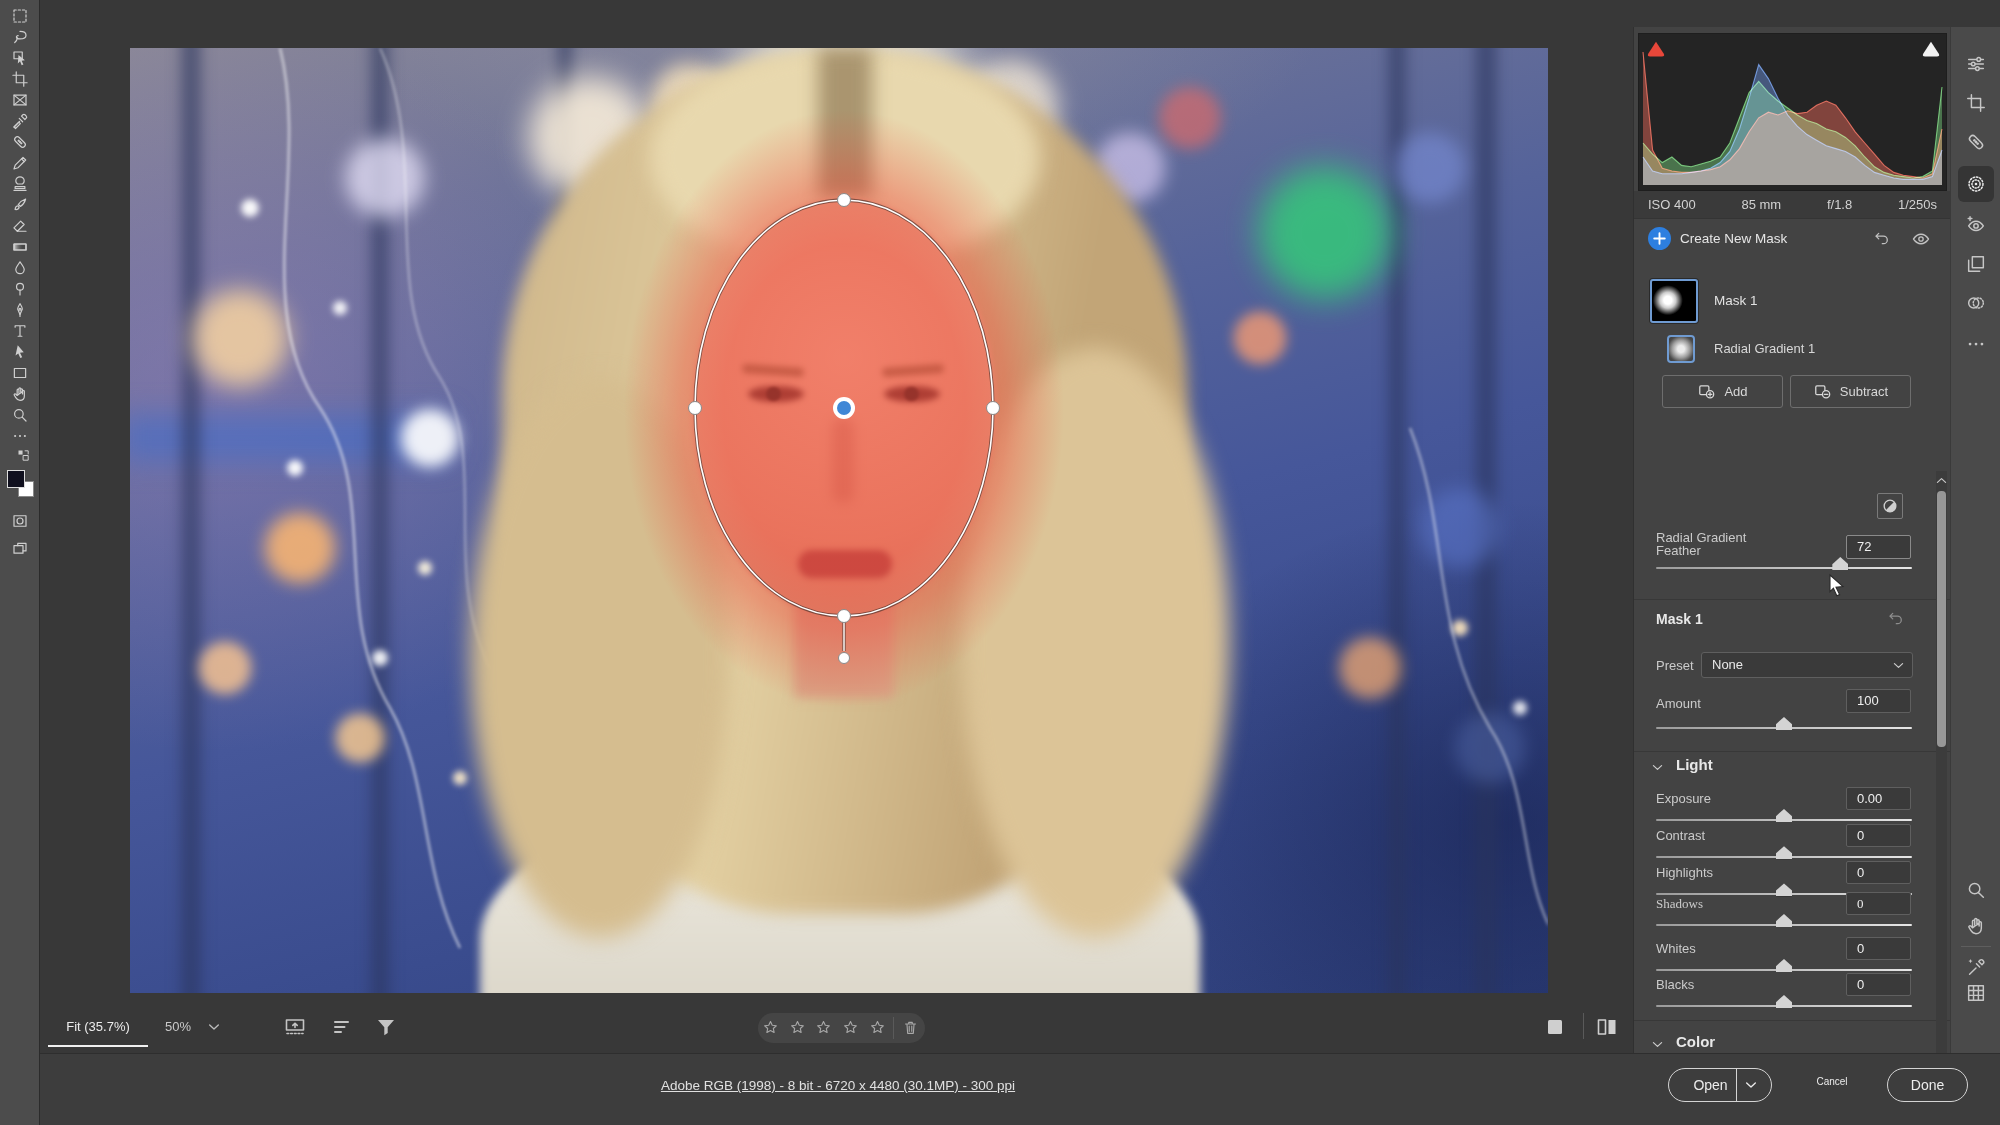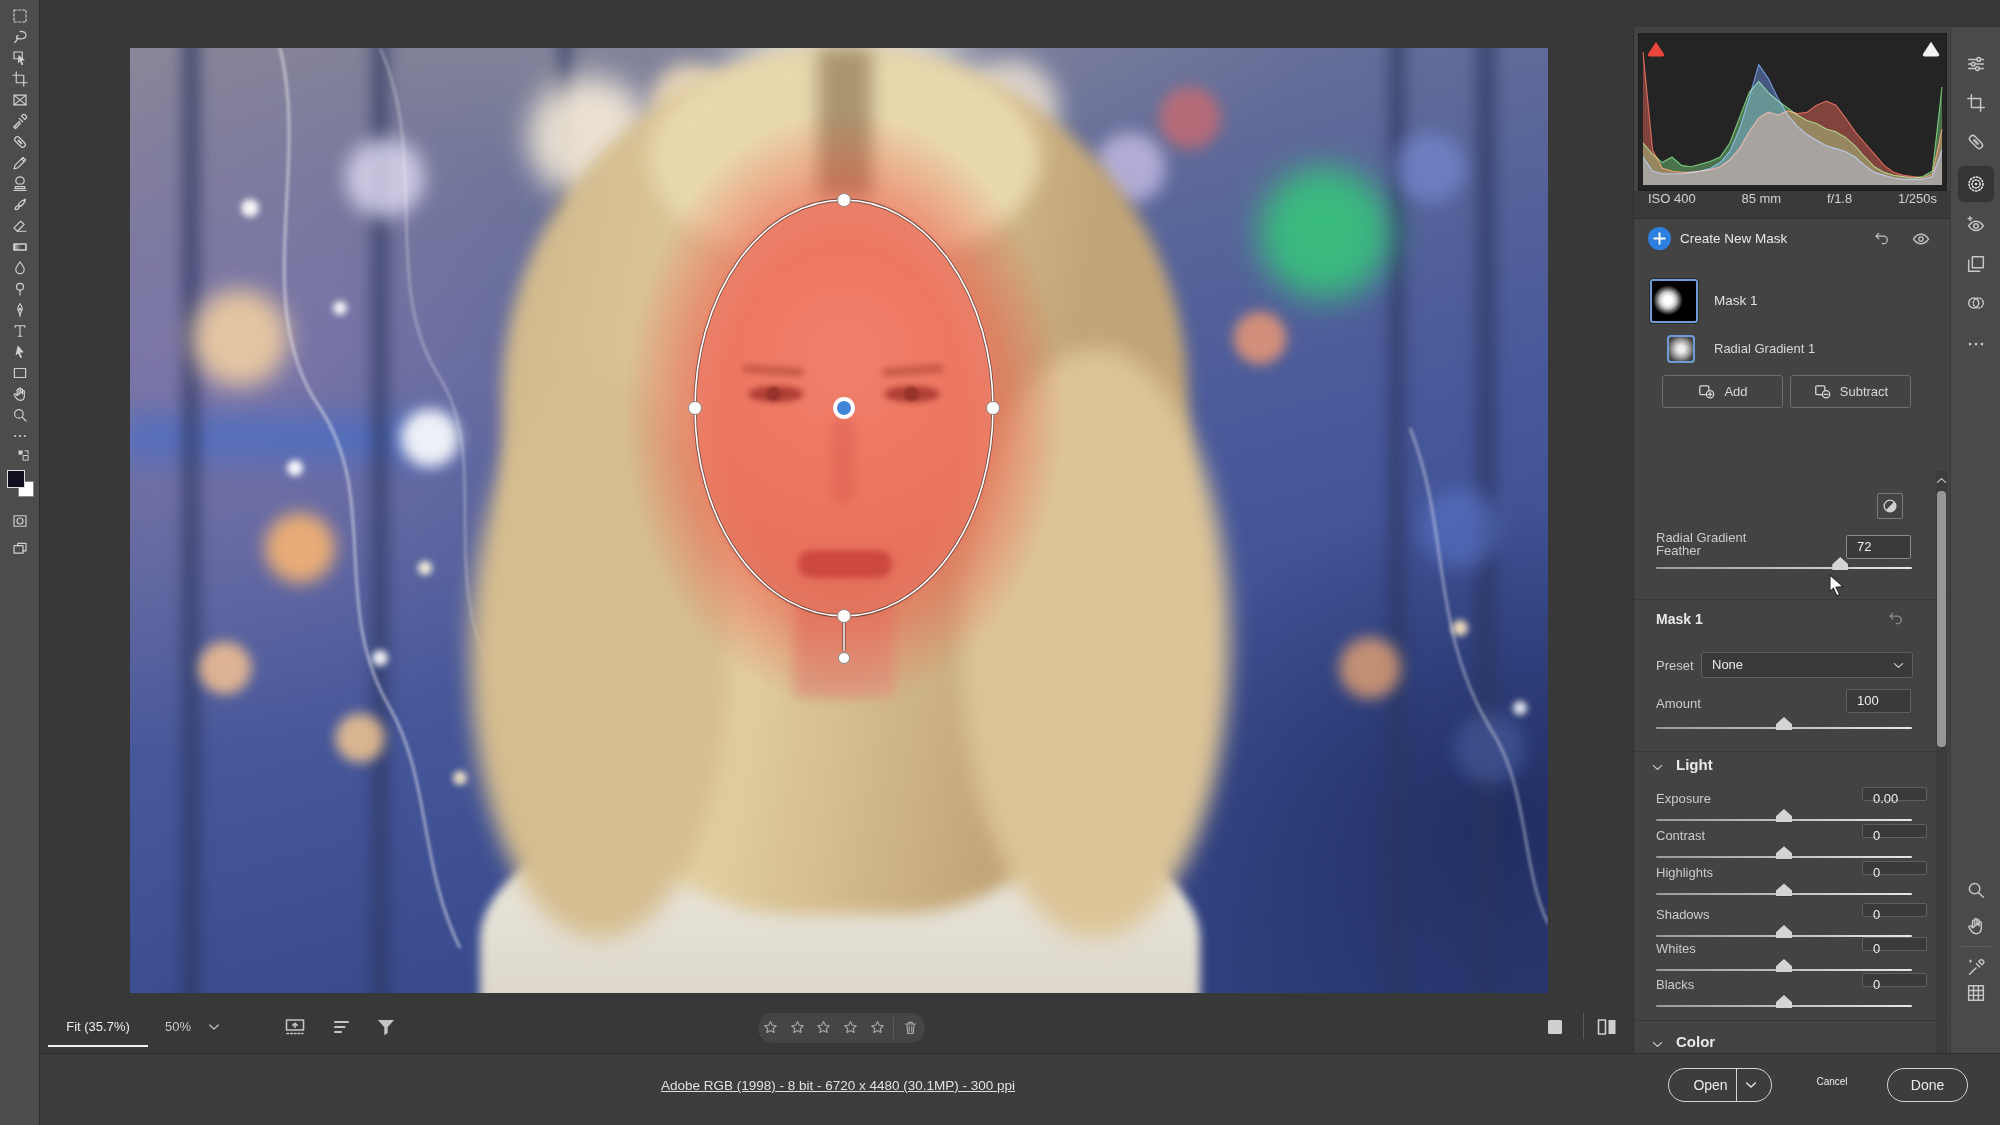--- a/index.html
+++ b/index.html
@@ -43,21 +43,21 @@
   #star-div { position:absolute; left:135px; top:4px; width:1px; height:22px; background:#5a5a5a; }
   #trash { position:absolute; left:144px; top:6px; width:17px; height:17px; color:#a8a8a8; }
   .cbtright { position:absolute; top:988px; width:24px; height:24px; color:#cfcfcf; }
   #cbt-rdiv { position:absolute; left:1543px; top:986px; width:1px; height:26px; background:#5a5a5a; }
 
   
   #panel { left:1633px; top:27px; width:317px; height:1026px; background:#434343; border-left:1px solid #303030; overflow:hidden; }
   #histo { position:absolute; left:4px; top:6px; width:309px; height:158px; background:#252525; border:1px solid #1e1e1e; }
   .cliptri { position:absolute; top:5px; width:22px; height:18px; }
   #exifbar { position:absolute; left:0; top:164px; width:317px; height:28px; background:#3a3a3a; border-bottom:1px solid #343434;
-    display:flex; justify-content:space-between; padding:0 14px; color:#d2d2d2; font-size:13px; }
+    display:flex; align-items:center; justify-content:space-between; padding:0 14px; color:#d2d2d2; font-size:13px; }
   .prow-label { color:#cbcbcb; font-size:13px; }
   #cnm-plus { position:absolute; left:14px; top:200px; width:23px; height:23px; border-radius:50%; background:#2d7fe0; color:#fff; }
   #cnm-label { position:absolute; left:46px; top:204px; color:#e6e6e6; font-size:13.5px; }
   #cnm-undo { position:absolute; left:238px; top:202px; width:19px; height:19px; color:#c2c2c2; }
   #cnm-eye  { position:absolute; left:277px; top:202px; width:20px; height:20px; color:#c2c2c2; }
   #mask-thumb { position:absolute; left:16px; top:252px; width:48px; height:44px; border:2px solid #6f9bd2; border-radius:3px;
     background:#000 radial-gradient(circle at 36% 48%, #fff 0 4px, rgba(255,255,255,.8) 8px, rgba(255,255,255,0) 15px); box-shadow:0 0 0 1px #2a2a2a; }
   #mask-name { position:absolute; left:80px; top:266px; color:#e2e2e2; font-size:13.5px; }
   #comp-icon { position:absolute; left:33px; top:308px; width:28px; height:28px; border:2px solid #6f9bd2; border-radius:4px;
     background:radial-gradient(circle at 50% 50%, #ececec 0 20%, #9d9d9d 52%, #4c4c4c 78%, #3a3a3a 100%); }
@@ -79,21 +79,21 @@
     clip-path:polygon(50% 0,100% 55%,100% 100%,0 100%,0 55%); filter:drop-shadow(0 1px 1px #1d1d1d); }
   .divider { position:absolute; left:0; width:317px; height:1px; background:#383838; }
   .sechead { position:absolute; color:#e8e8e8; font-weight:bold; }
   .chev { position:absolute; width:15px; height:15px; color:#cdcdcd; }
   #preset-select { position:absolute; left:67px; top:625px; width:212px; height:26px; background:#3a3a3a; border:1px solid #5f5f5f; border-radius:3px;
     color:#e8e8e8; line-height:24px; padding-left:10px; }
   #preset-select .chev { right:6px; left:auto; top:5px; }
   #light-rows { position:absolute; left:0; top:762px; width:317px; }
   .lrow { position:absolute; left:0; width:317px; height:37px; }
   .slabel { position:absolute; left:22px; top:2px; color:#cbcbcb; }
-  .lrow .valbox { left:212px; top:-2px; height:14px;margin-left:16px; }
+  .lrow .valbox { left:212px; top:-2px; height:23px; }
   .lrow .track { top:30px; }
   .lrow .thumb { top:20px; }
   #scrollbar { position:absolute; left:302px; top:444px; width:11px; height:582px; background:#3c3c3c; }
   #scroll-up { position:absolute; left:300px; top:446px; width:15px; height:15px; color:#c6c6c6; }
   #scroll-thumb { position:absolute; left:303px; top:464px; width:9px; height:256px; background:#979797; border-radius:4px; }
 
   
   #strip { left:1950px; top:27px; width:50px; height:1026px; background:#4a4a4a; border-left:1px solid #3a3a3a; }
   .stool { position:absolute; left:14px; width:22px; height:22px; color:#c6c6c6; }
   #strip-sel { position:absolute; left:7px; top:139px; width:36px; height:36px; background:#353535; border-radius:6px; }
@@ -501,21 +501,21 @@
           <div class="valbox">0</div>
           <div class="track"></div>
           <div class="thumb" style="left: 150px;"></div>
         </div>
         <div class="lrow" style="top: 74.4px;">
           <span class="slabel">Highlights</span>
           <div class="valbox">0</div>
           <div class="track"></div>
           <div class="thumb" style="left: 150px;"></div>
         </div>
-        <div class="lrow" style="top: 116px;">
+        <div class="lrow" style="top: 105px; font-family: Liberation Serif, serif;">
           <span class="slabel">Shadows</span>
           <div class="valbox">0</div>
           <div class="track"></div>
           <div class="thumb" style="left: 150px;"></div>
         </div>
         <div class="lrow" style="top: 150px;">
           <span class="slabel">Whites</span>
           <div class="valbox">0</div>
           <div class="track"></div>
           <div class="thumb" style="left: 150px;"></div>

